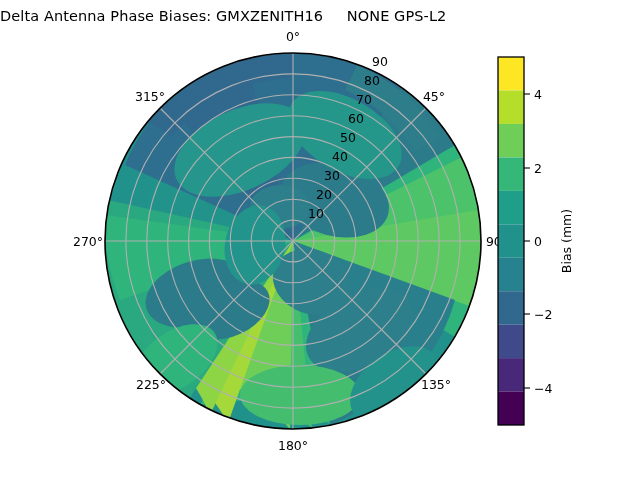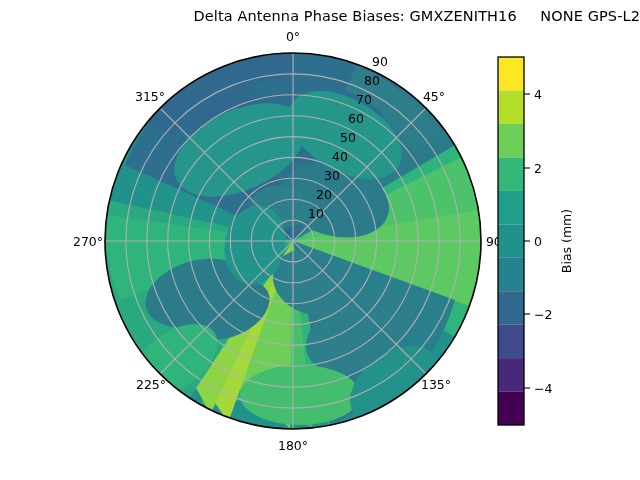--- a/index.html
+++ b/index.html
@@ -1,19 +1,19 @@
 <!DOCTYPE html>
 <html><head>
 <meta charset="utf-8">
 <style>
   html,body{margin:0;padding:0;background:#ffffff;}
   body{width:640px;height:480px;overflow:hidden;
        font-family:"DejaVu Sans","Liberation Sans",sans-serif;color:#000;}
   #fig{position:relative;width:640px;height:480px;}
-  #title{position:absolute;left:0;top:8px;width:640px;text-align:right;
+  #title{position:absolute;left:0;top:8px;width:640px;text-align:left;
          font-size:14.5px;color:#000;letter-spacing:.1px;white-space:pre;}
   svg{position:absolute;left:0;top:0;}
   .ang-lbl,.rad-lbl,.cb-lbl{font-size:12.5px;fill:#000;
          font-family:"DejaVu Sans","Liberation Sans",sans-serif;}
   .rad-lbl{font-size:12.5px;}
   .cb-title{font-size:12.5px;fill:#000;}
   .grid{stroke:#b0b0b0;stroke-width:1.1;fill:none;}
   .spine{stroke:#000;stroke-width:1.6;fill:none;}
   .cbspine{stroke:#000;stroke-width:1.3;fill:none;}
   .tickline{stroke:#000;stroke-width:1.1;}

